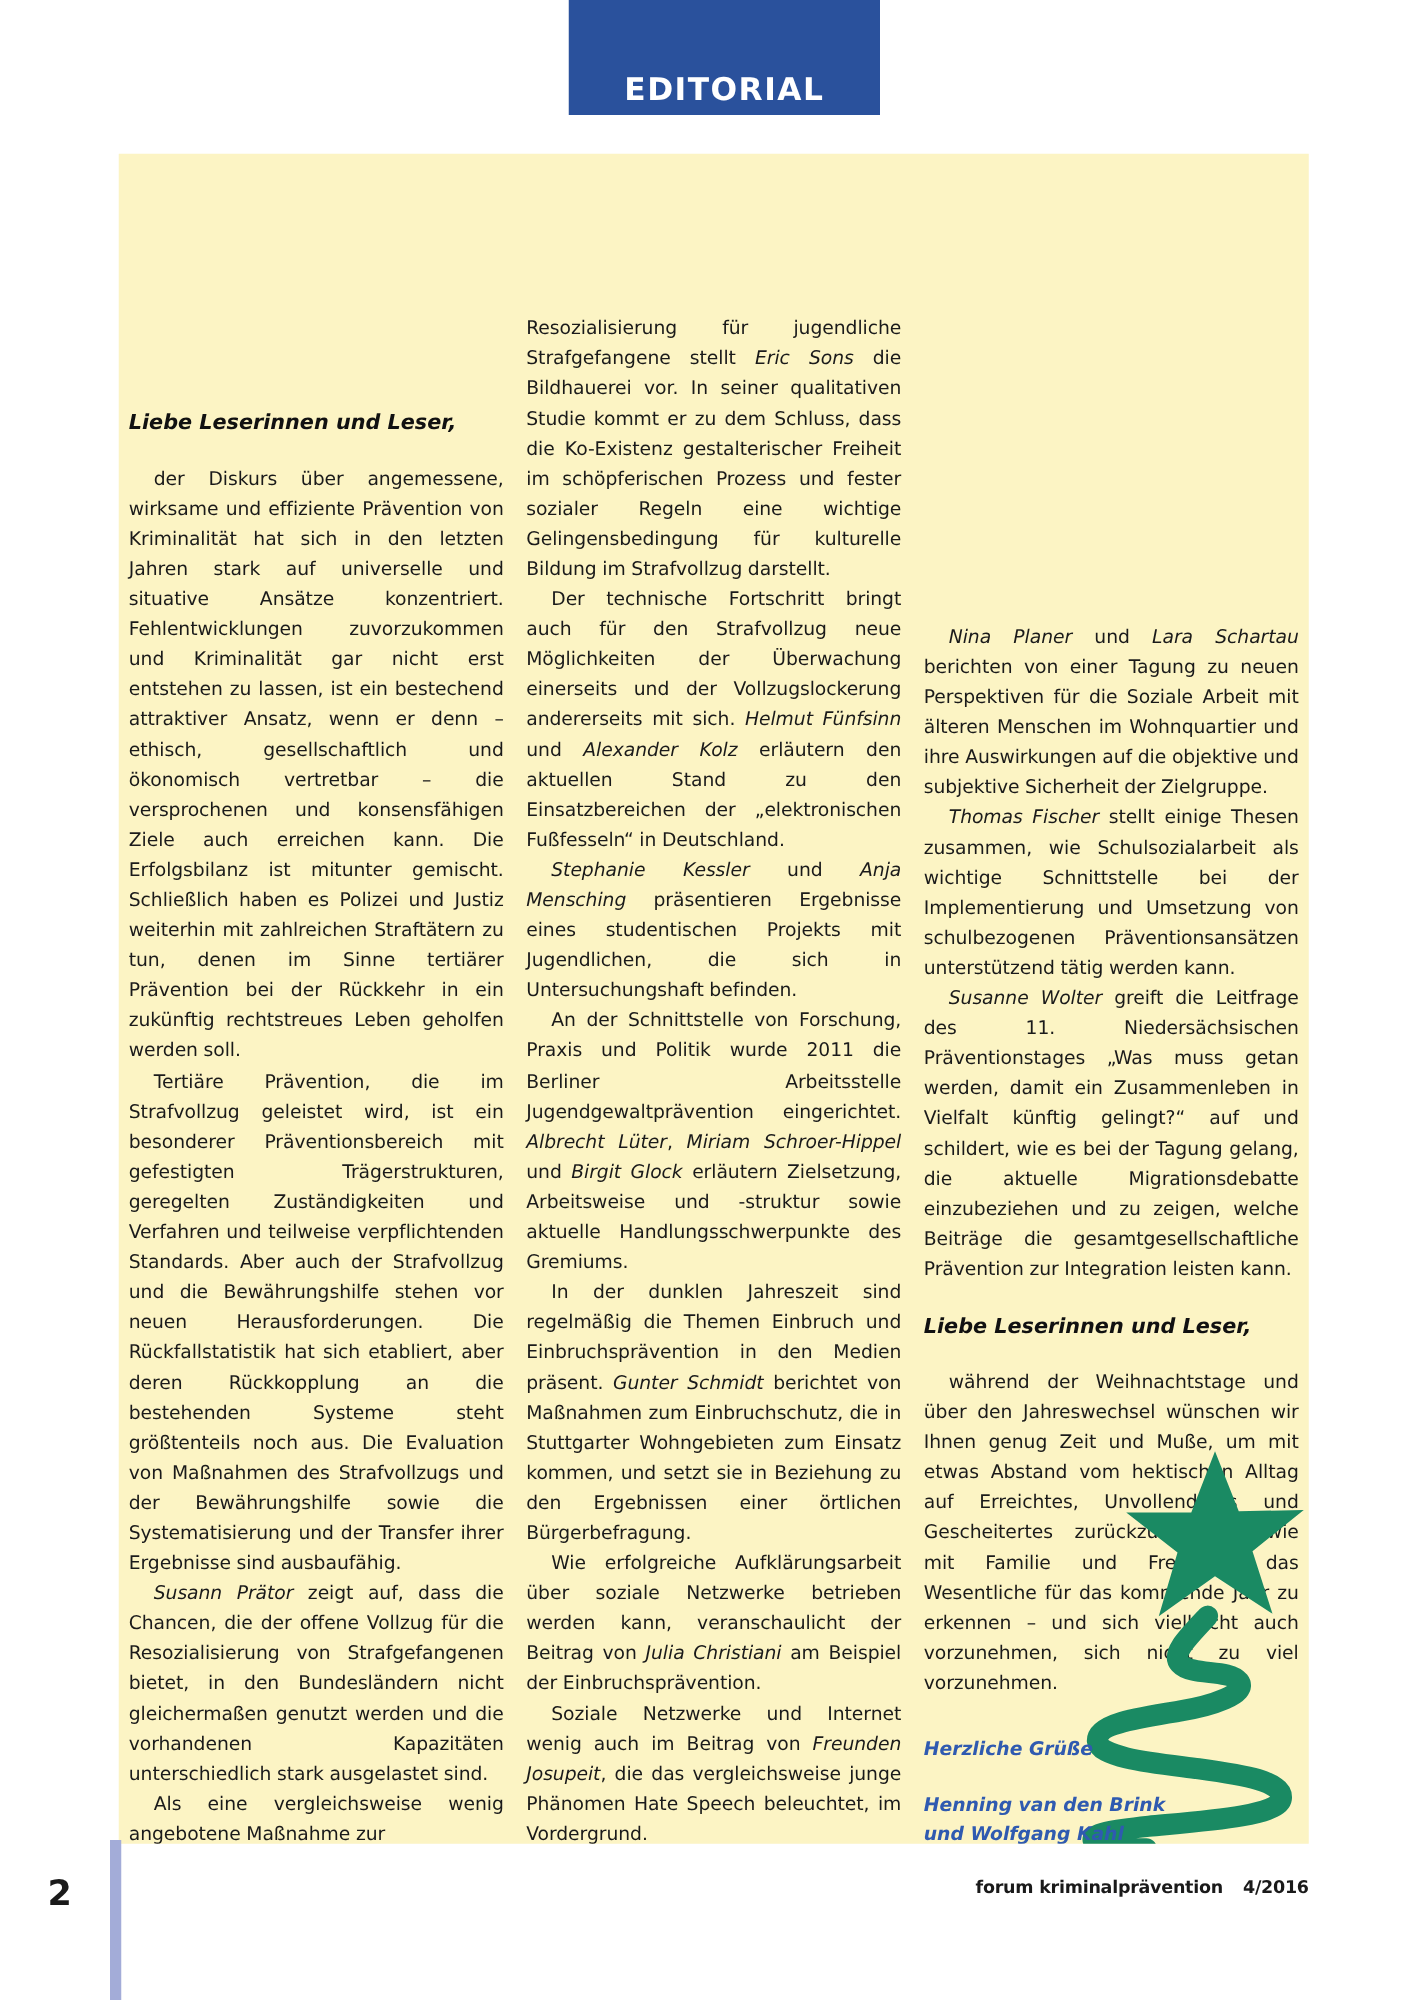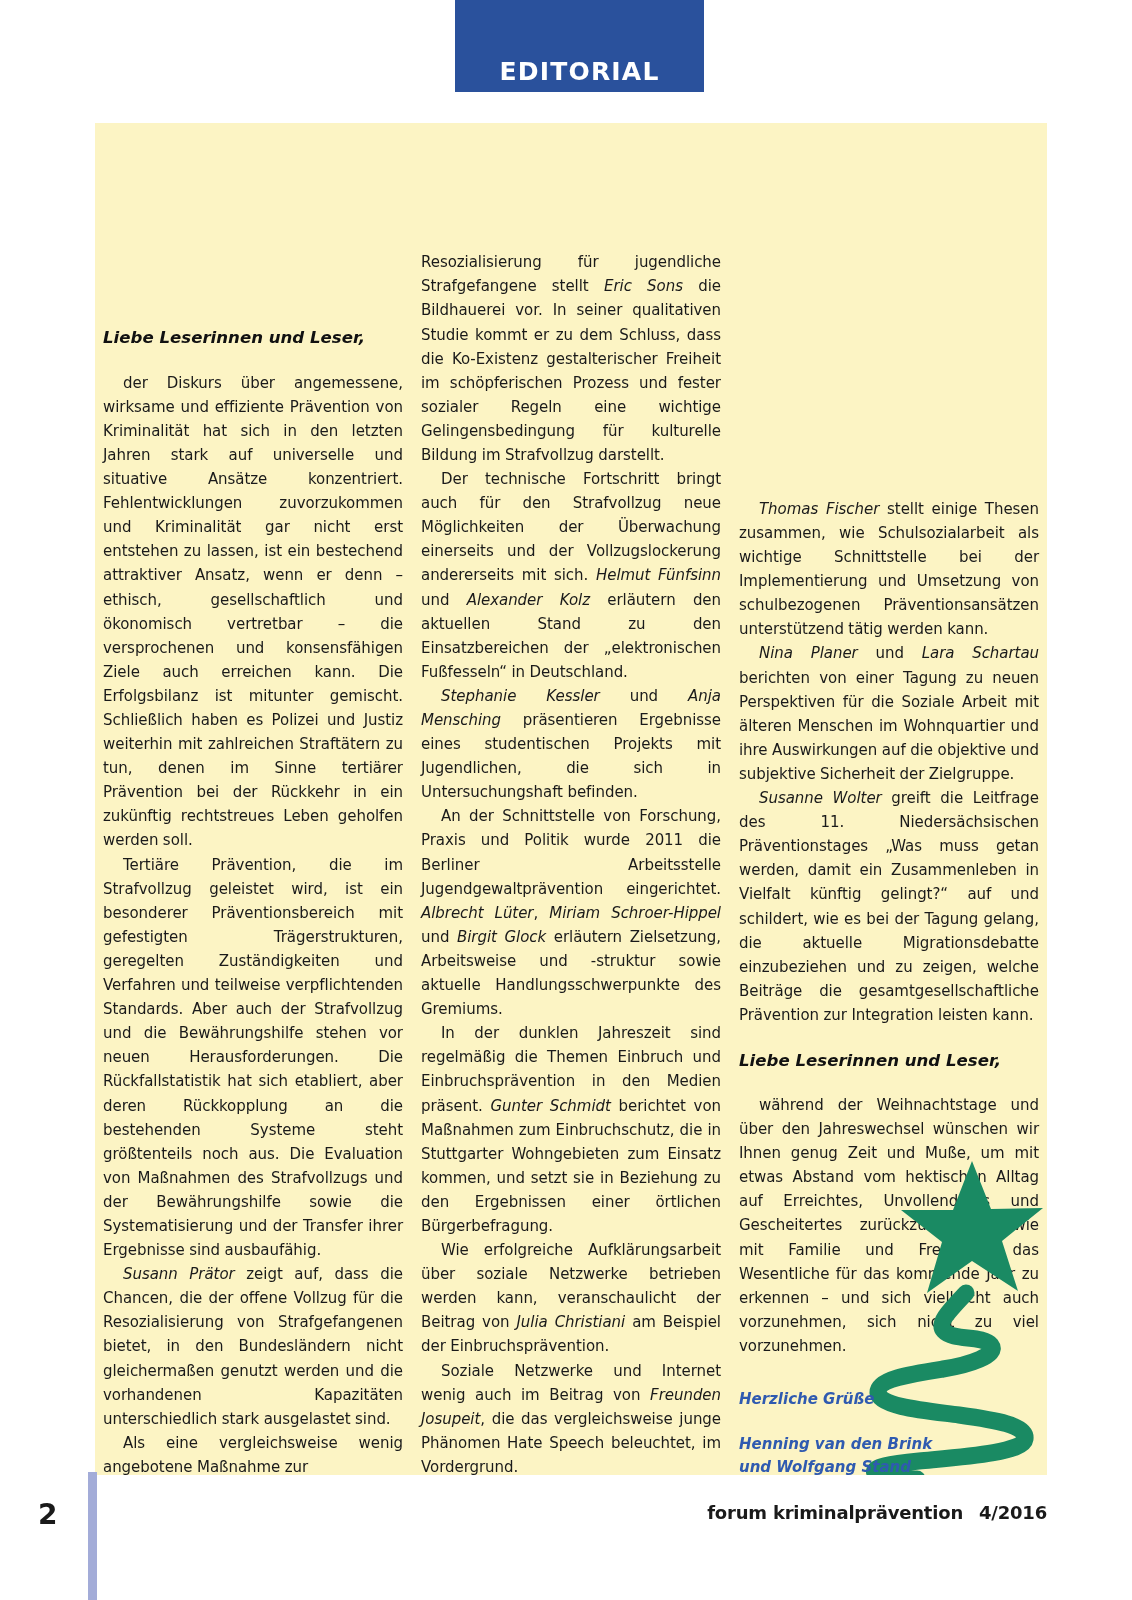--- a/index.html
+++ b/index.html
@@ -120,21 +120,21 @@
   }
   .footer-bar {
     position: absolute;
     left: 88px; top: -18px;
     width: 9px; height: 130px;
     background: #a3acd8;
   }
   .footer-meta {
     position: absolute;
     right: 85px; top: 12px;
-    font-size: 18px;
+    font-size: 14px;
     font-weight: bold;
     color: #1a1a1a;
     letter-spacing: -0.2px;
   }
   .footer-meta .issue { margin-left: 16px; }
 </style>
 </head>
 <body>
 
 <div class="header-band">
@@ -156,30 +156,30 @@
       <p class="t"><span>Resozialisierung für jugendliche Strafgefangene stellt </span><i class="nm">Eric Sons</i><span> die Bildhauerei vor. In seiner qualitativen Studie kommt er zu dem Schluss, dass die Ko-Existenz gestalterischer Freiheit im schöpferischen Prozess und fester sozialer Regeln eine wichtige Gelingensbedingung für kulturelle Bildung im Strafvollzug darstellt.</span></p>
       <p class="t indent"><span>Der technische Fortschritt bringt auch für den Strafvollzug neue Möglichkeiten der Überwachung einerseits und der Vollzugslockerung andererseits mit sich. </span><i class="nm">Helmut Fünfsinn</i><span> und </span><i class="nm">Alexander Kolz</i><span> erläutern den aktuellen Stand zu den Einsatzbereichen der „elektronischen Fußfesseln“ in Deutschland.</span></p>
       <p class="t indent"><i class="nm">Stephanie Kessler</i><span> und </span><i class="nm">Anja Mensching</i><span> präsentieren Ergebnisse eines studentischen Projekts mit Jugendlichen, die sich in Untersuchungshaft befinden.</span></p>
       <p class="t indent"><span>An der Schnittstelle von Forschung, Praxis und Politik wurde 2011 die Berliner Arbeitsstelle Jugendgewaltprävention eingerichtet. </span><i class="nm">Albrecht Lüter</i><span>, </span><i class="nm">Miriam Schroer-Hippel</i><span> und </span><i class="nm">Birgit Glock</i><span> erläutern Zielsetzung, Arbeitsweise und -struktur sowie aktuelle Handlungsschwerpunkte des Gremiums.</span></p>
       <p class="t indent"><span>In der dunklen Jahreszeit sind regelmäßig die Themen Einbruch und Einbruchsprävention in den Medien präsent. </span><i class="nm">Gunter Schmidt</i><span> berichtet von Maßnahmen zum Einbruchschutz, die in Stuttgarter Wohngebieten zum Einsatz kommen, und setzt sie in Beziehung zu den Ergebnissen einer örtlichen Bürgerbefragung.</span></p>
       <p class="t indent"><span>Wie erfolgreiche Aufklärungsarbeit über soziale Netzwerke betrieben werden kann, veranschaulicht der Beitrag von </span><i class="nm">Julia Christiani</i><span> am Beispiel der Einbruchsprävention.</span></p>
       <p class="t indent"><span>Soziale Netzwerke und Internet wenig auch im Beitrag von </span><i class="nm">Freunden Josupeit</i><span>, die das vergleichsweise junge Phänomen Hate Speech beleuchtet, im Vordergrund.</span></p>
     </div>
 
     <div class="col">
+      <p class="t indent"><i class="nm">Nina Planer</i><span> und </span><i class="nm">Lara Schartau</i><span> berichten von einer Tagung zu neuen Perspektiven für die Soziale Arbeit mit älteren Menschen im Wohnquartier und ihre Auswirkungen auf die objektive und subjektive Sicherheit der Zielgruppe.</span></p>
       <p class="t indent"><i class="nm">Thomas Fischer</i><span> stellt einige Thesen zusammen, wie Schulsozialarbeit als wichtige Schnittstelle bei der Implementierung und Umsetzung von schulbezogenen Präventionsansätzen unterstützend tätig werden kann.</span></p>
-      <p class="t indent"><i class="nm">Nina Planer</i><span> und </span><i class="nm">Lara Schartau</i><span> berichten von einer Tagung zu neuen Perspektiven für die Soziale Arbeit mit älteren Menschen im Wohnquartier und ihre Auswirkungen auf die objektive und subjektive Sicherheit der Zielgruppe.</span></p>
       <p class="t indent"><i class="nm">Susanne Wolter</i><span> greift die Leitfrage des 11. Niedersächsischen Präventionstages „Was muss getan werden, damit ein Zusammenleben in Vielfalt künftig gelingt?“ auf und schildert, wie es bei der Tagung gelang, die aktuelle Migrationsdebatte einzubeziehen und zu zeigen, welche Beiträge die gesamtgesellschaftliche Prävention zur Integration leisten kann.</span></p>
       <p class="salutation2">Liebe Leserinnen und Leser,</p>
       <p class="t indent">während der Weihnachtstage und über den Jahreswechsel wünschen wir Ihnen genug Zeit und Muße, um mit etwas Abstand vom hektischen Alltag auf Erreichtes, Unvollendetes und Gescheitertes zurückzublicken sowie mit Familie und Freunden das Wesentliche für das kommende Jahr zu erkennen – und sich vielleicht auch vorzunehmen, sich nicht zu viel vorzunehmen.</p>
 
       <div class="signature">
         <div class="greet">Herzliche Grüße</div>
         <div class="names">Henning van den Brink
-und Wolfgang Stand</div>
+und Wolfgang Kahl</div>
       </div>
     </div>
   </div>
 
   <svg class="tree" viewBox="0 0 230 330" aria-hidden="true">
 
     <polygon points="141,8 160,56 212,55 171,88 187,138 141,108 96,140 111,89 70,57 122,57" fill="#1a8a63"></polygon>
 
     <path fill="none" stroke="#1a8a63" stroke-width="17" stroke-linecap="round" stroke-linejoin="round" d="M135,140
              C118,158 106,170 113,178

